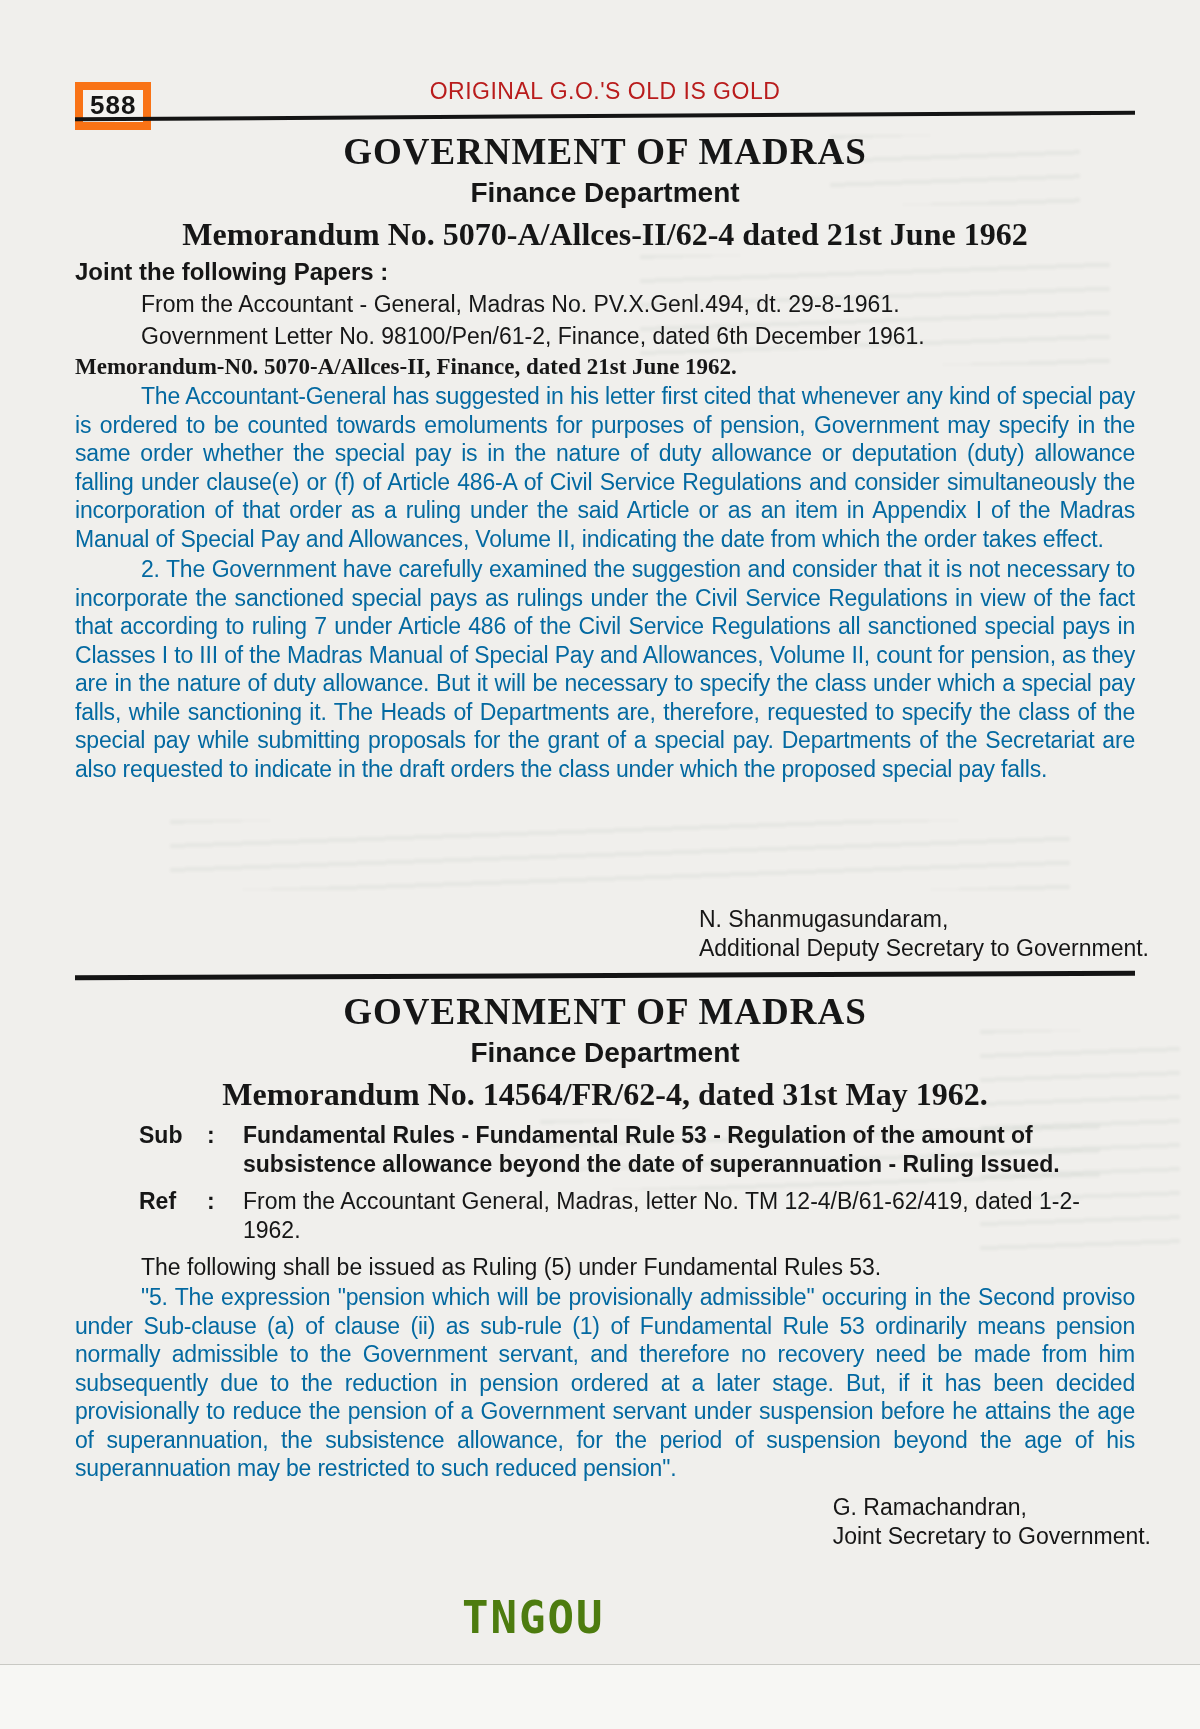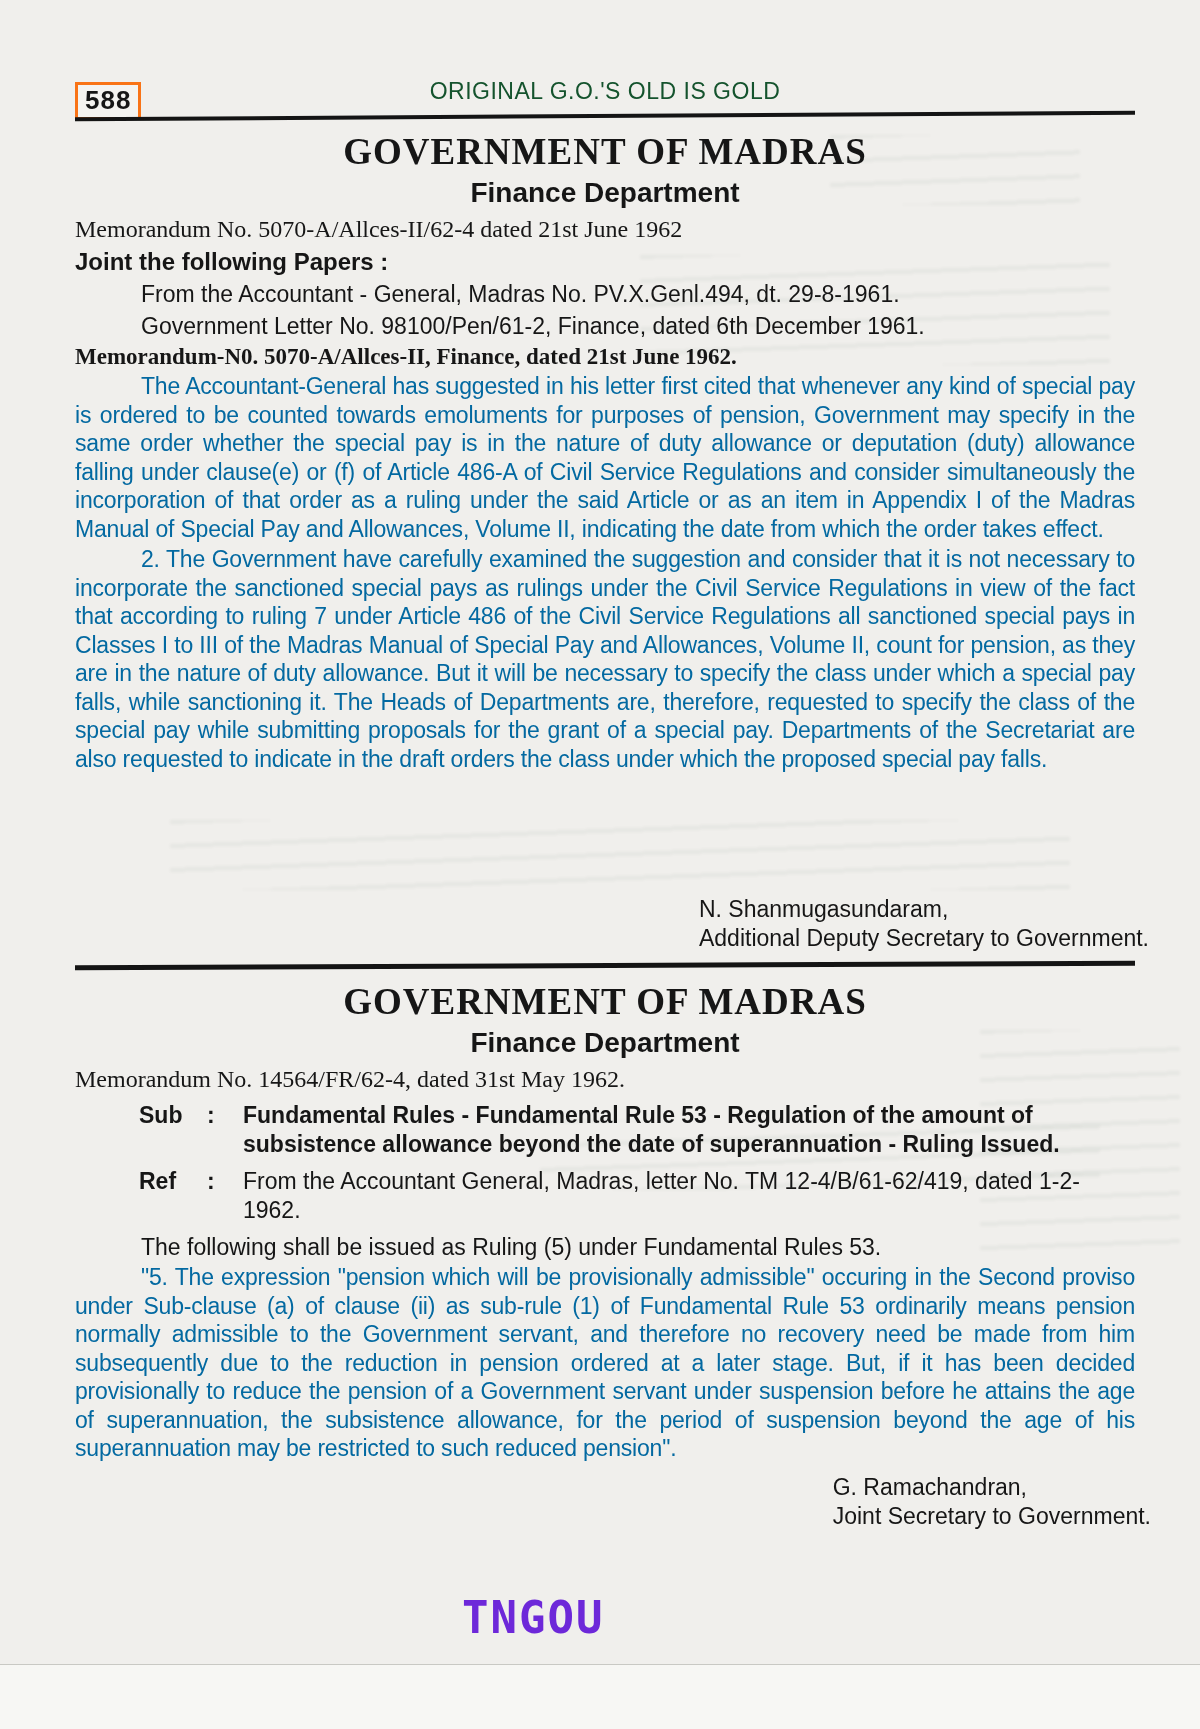--- a/index.html
+++ b/index.html
@@ -11,41 +11,41 @@
     overflow:hidden;
     color:#161616;
     font-family:"Liberation Sans", sans-serif;
   }
   .content { position:absolute; left:75px; top:76px; width:1060px; }
 
   
   .hdr { position:relative; height:34px; }
   .page-num {
     position:absolute; left:0; top:6px;
-    border:3px solid #f97316; padding:0 7px 1px 7px;
+    border:8px solid #f97316; padding:0 7px 1px 7px;
     font-weight:bold; font-size:26px; letter-spacing:1px;
     background:#f4f3f0;
   }
   .hdr-title {
-    text-align:center; font-size:23px; letter-spacing:0.5px; color:#14532d;
+    text-align:center; font-size:23px; letter-spacing:0.5px; color:#b91c1c;
     padding-top:2px;
   }
   .rule { height:4px; background:#141414; border:none; }
   .rule-top { margin-top:4px; transform:rotate(-0.35deg); }
   .rule-mid { margin-top:10px; height:5px; transform:rotate(-0.25deg); }
 
   
   .org {
     font-family:"Liberation Serif", serif; font-weight:bold;
     font-size:37px; text-align:center; letter-spacing:1px; margin-top:12px;
   }
   .dept { font-weight:bold; font-size:28px; text-align:center; margin-top:4px; }
   .memo-line {
-    font-family:"Liberation Serif", serif; font-weight:normal;
-    font-size:24px; margin-top:7px;
+    font-family:"Liberation Serif", serif; font-weight:bold;
+    font-size:32px; text-align:center; margin-top:7px;
   }
 
   
   .subject { margin-top:6px; font-weight:bold; font-size:24px; line-height:30px; }
   .subject .l1 { padding-left:64px; }
   .subject .l2 {
     border-bottom:4px solid #161616; padding-bottom:1px;
     transform:rotate(-0.2deg);
   }
   .read-head { font-weight:bold; font-size:24px; margin-top:5px; }
@@ -69,21 +69,21 @@
             font-size:23px; line-height:29px; }
   .subref .lbl { font-weight:bold; }
   .subref .col { font-weight:bold; }
   .subref.bold .txt { font-weight:bold; }
   .intro-line { font-size:23px; margin-top:8px; padding-left:66px; line-height:28px; }
 
   
   .footer-logo {
     position:absolute; left:462px; top:1592px;
     font-family:"DejaVu Sans Mono", monospace; font-weight:bold;
-    font-size:44px; letter-spacing:2px; color:#6d28d9;
+    font-size:44px; letter-spacing:2px; color:#4d7c0f;
   }
   .page-edge {
     position:absolute; left:0; top:1664px; width:1200px; height:65px;
     background:#f7f7f4; border-top:1px solid #c9c9c4;
   }
 
   
   .ghost {
     position:absolute; opacity:0.055; filter:blur(1.6px); pointer-events:none;
     background:repeating-linear-gradient(178deg, #3f5a49 0 4px, transparent 4px 24px);

